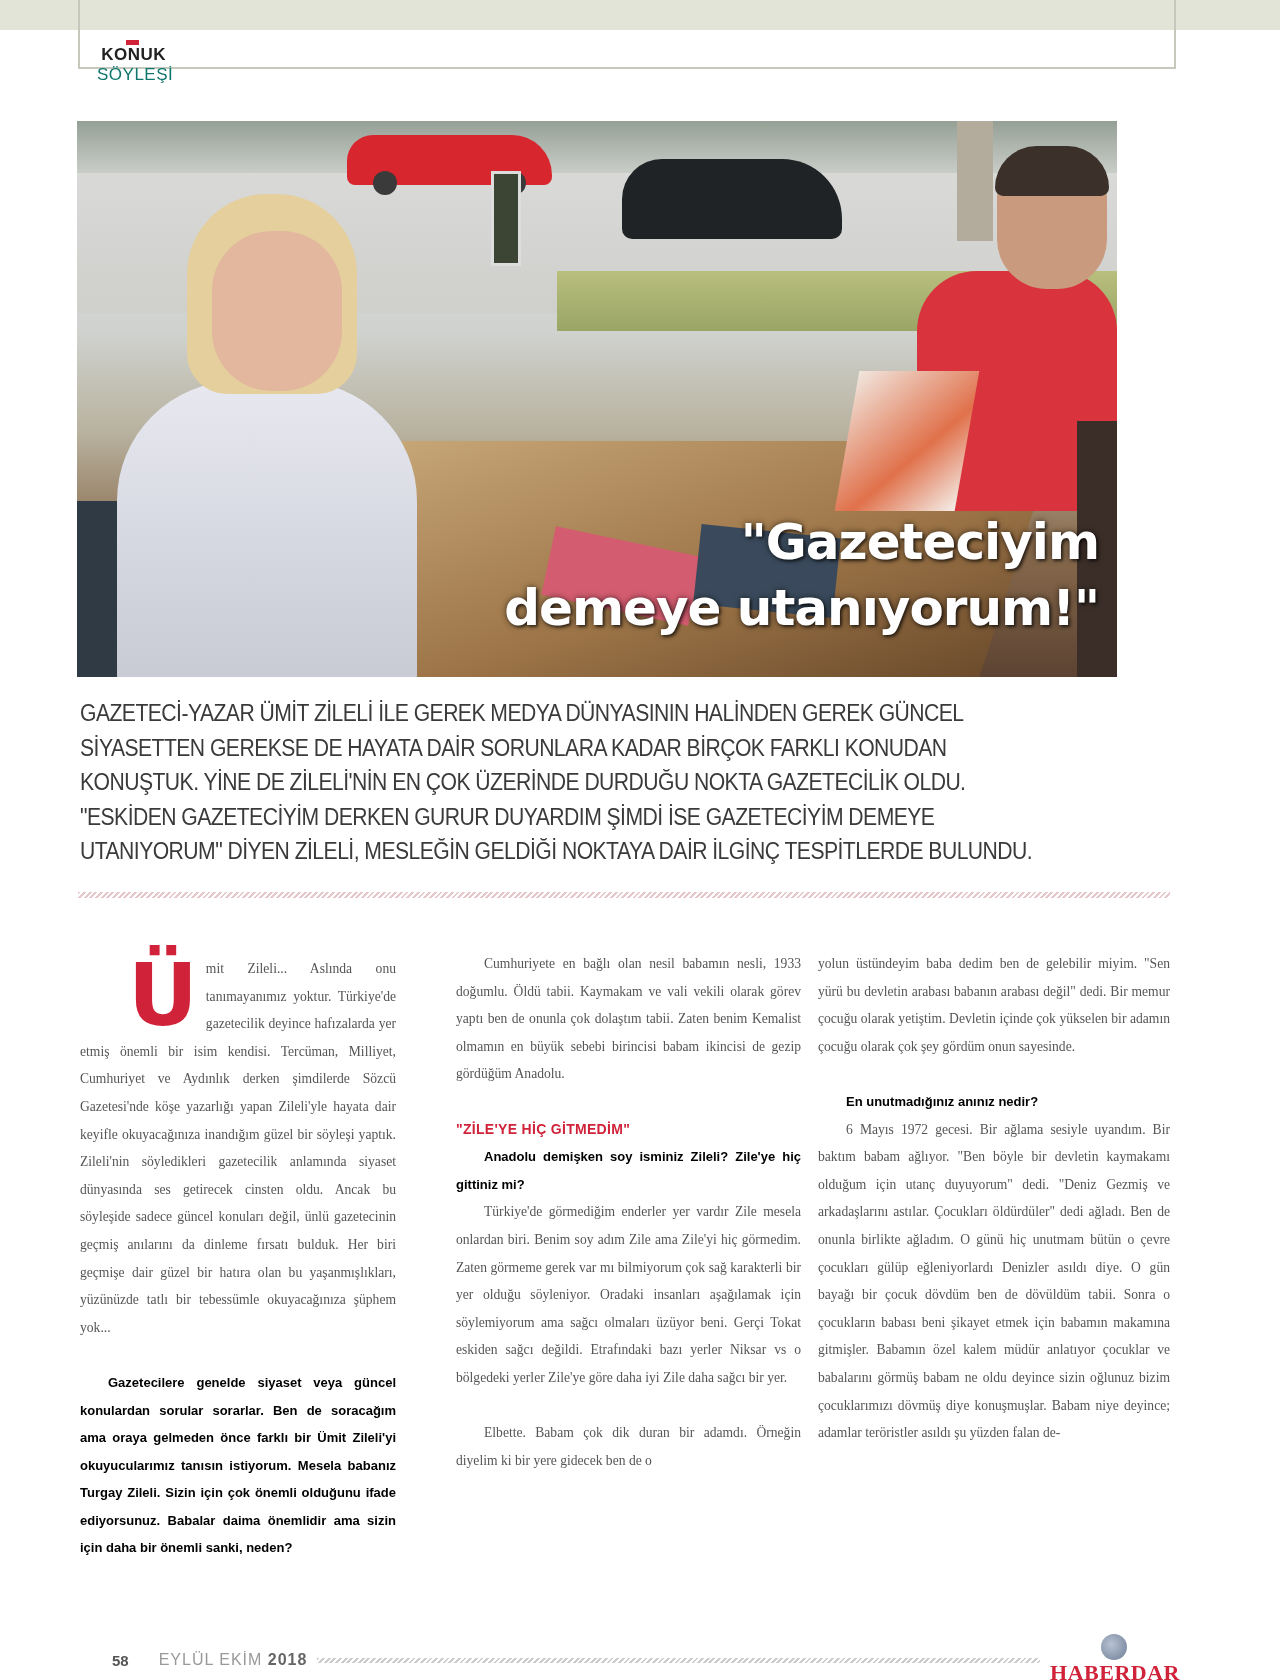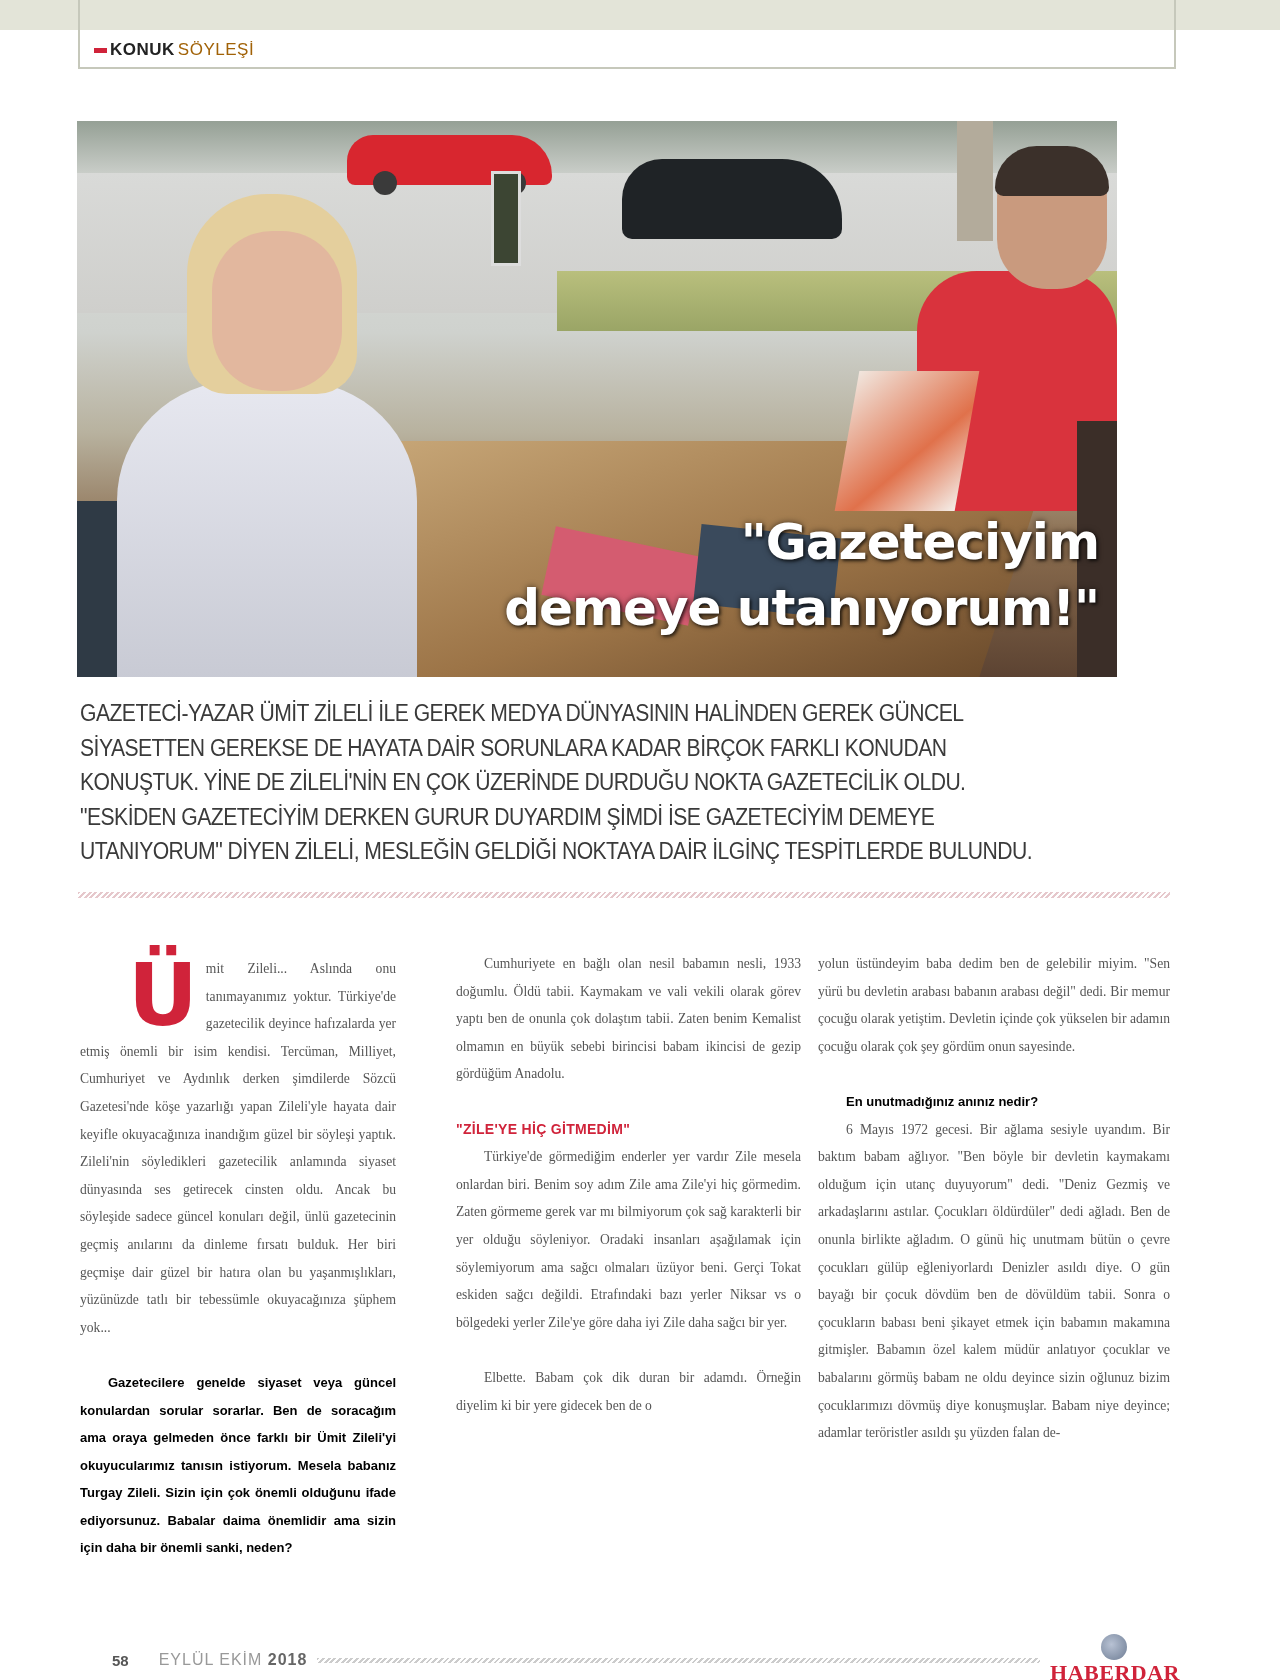--- a/index.html
+++ b/index.html
@@ -2,24 +2,24 @@
 <html><head>
 <meta charset="utf-8">
 <style>
   * { box-sizing: border-box; margin: 0; padding: 0; }
   html, body { width: 1280px; height: 1680px; background: #ffffff; overflow: hidden; }
   body { position: relative; font-family: "Liberation Sans", sans-serif; color: #333; }
 
   .top-band { position: absolute; left: 0; top: 0; width: 1280px; height: 30px; background: #e3e4d8; }
   .header-frame { position: absolute; left: 78px; top: 0; width: 1098px; height: 69px;
     border-left: 2px solid #c6c8bb; border-right: 2px solid #c6c8bb; border-bottom: 2px solid #c6c8bb; }
-  .section-label { position: absolute; left: 94px; top: 40px; display: flex; align-items: center; font-size: 17px; letter-spacing: 0.5px; }
+  .section-label { position: absolute; left: 94px; top: 40px; display: flex; align-items: center; font-size: 17px; letter-spacing: 0.5px; flex-direction: column; }
   .section-label .dash { width: 13px; height: 5px; background: #d0233a; margin-right: 3px; }
   .section-label .kind { font-weight: bold; color: #222; }
-  .section-label .sub { color: #a16207; margin-left: 3px; font-weight: normal; }
+  .section-label .sub { color: #0f766e; margin-left: 3px; font-weight: normal; }
 
   .hero { position: absolute; left: 77px; top: 121px; width: 1040px; height: 556px; overflow: hidden;
     background: linear-gradient(180deg, #c8cdcf 0%, #dadcd9 16%, #cfd2ce 38%, #b8b29f 56%, #8a6c4e 76%, #5c4332 100%); }
   .hero .street { position: absolute; left: 0; top: 0; width: 100%; height: 52px; background: linear-gradient(180deg,#95a095,#c9cdc8); }
   .hero .road { position: absolute; left: 0; top: 52px; width: 100%; height: 140px; background: linear-gradient(180deg,#d9dad8,#cfcfcc); }
   .hero .red-car { position: absolute; left: 270px; top: 14px; width: 205px; height: 50px; background: #d8262f; border-radius: 26px 40px 8px 8px; }
   .hero .red-car::before, .hero .red-car::after { content: ""; position: absolute; bottom: -10px; width: 24px; height: 24px; border-radius: 50%; background: #3a3a3a; }
   .hero .red-car::before { left: 26px; } .hero .red-car::after { right: 26px; }
   .hero .black-car { position: absolute; left: 545px; top: 38px; width: 220px; height: 80px; background: #1f2326; border-radius: 40px 60px 10px 10px; }
   .hero .hedge { position: absolute; left: 480px; top: 150px; width: 560px; height: 60px; background: linear-gradient(180deg,#b9bf7d,#9aa566); }
@@ -111,20 +111,21 @@
   <span class="dropcap">Ü</span>
   <p class="noindent">mit Zileli... Aslında onu tanımayanımız yoktur. Türkiye'de gazetecilik deyince hafızalarda yer etmiş önemli bir isim kendisi. Tercüman, Milliyet, Cumhuriyet ve Aydınlık derken şimdilerde Sözcü Gazetesi'nde köşe yazarlığı yapan Zileli'yle hayata dair keyifle okuyacağınıza inandığım güzel bir söyleşi yaptık. Zileli'nin söyledikleri gazetecilik anlamında siyaset dünyasında ses getirecek cinsten oldu. Ancak bu söyleşide sadece güncel konuları değil, ünlü gazetecinin geçmiş anılarını da dinleme fırsatı bulduk. Her biri geçmişe dair güzel bir hatıra olan bu yaşanmışlıkları, yüzünüzde tatlı bir tebessümle okuyacağınıza şüphem yok...</p>
   <div class="gap"></div>
   <p class="q">Gazetecilere genelde siyaset veya güncel konulardan sorular sorarlar. Ben de soracağım ama oraya gelmeden önce farklı bir Ümit Zileli'yi okuyucularımız tanısın istiyorum. Mesela babanız Turgay Zileli. Sizin için çok önemli olduğunu ifade ediyorsunuz. Babalar daima önemlidir ama sizin için daha bir önemli sanki, neden?</p>
 </div>
 
 <div class="col col2">
   <p>Cumhuriyete en bağlı olan nesil babamın nesli, 1933 doğumlu. Öldü tabii. Kaymakam ve vali vekili olarak görev yaptı ben de onunla çok dolaştım tabii. Zaten benim Kemalist olmamın en büyük sebebi birincisi babam ikincisi de gezip gördüğüm Anadolu.</p>
   <div class="gap"></div>
   <p class="subhead">"ZİLE'YE HİÇ GİTMEDİM"</p>
+  <p class="q">Anadolu demişken soy isminiz Zileli? Zile'ye hiç gittiniz mi?</p>
   <p>Türkiye'de görmediğim enderler yer vardır Zile mesela onlardan biri. Benim soy adım Zile ama Zile'yi hiç görmedim. Zaten görmeme gerek var mı bilmiyorum çok sağ karakterli bir yer olduğu söyleniyor. Oradaki insanları aşağılamak için söylemiyorum ama sağcı olmaları üzüyor beni. Gerçi Tokat eskiden sağcı değildi. Etrafındaki bazı yerler Niksar vs o bölgedeki yerler Zile'ye göre daha iyi Zile daha sağcı bir yer.</p>
   <div class="gap"></div>
   <p>Elbette. Babam çok dik duran bir adamdı. Örneğin diyelim ki bir yere gidecek ben de o</p>
 </div>
 
 <div class="col col3">
   <p class="noindent">yolun üstündeyim baba dedim ben de gelebilir miyim. "Sen yürü bu devletin arabası babanın arabası değil" dedi. Bir memur çocuğu olarak yetiştim. Devletin içinde çok yükselen bir adamın çocuğu olarak çok şey gördüm onun sayesinde.</p>
   <div class="gap"></div>
   <p class="q">En unutmadığınız anınız nedir?</p>
   <p>6 Mayıs 1972 gecesi. Bir ağlama sesiyle uyandım. Bir baktım babam ağlıyor. "Ben böyle bir devletin kaymakamı olduğum için utanç duyuyorum" dedi. "Deniz Gezmiş ve arkadaşlarını astılar. Çocukları öldürdüler" dedi ağladı. Ben de onunla birlikte ağladım. O günü hiç unutmam bütün o çevre çocukları gülüp eğleniyorlardı Denizler asıldı diye. O gün bayağı bir çocuk dövdüm ben de dövüldüm tabii. Sonra o çocukların babası beni şikayet etmek için babamın makamına gitmişler. Babamın özel kalem müdür anlatıyor çocuklar ve babalarını görmüş babam ne oldu deyince sizin oğlunuz bizim çocuklarımızı dövmüş diye konuşmuşlar. Babam niye deyince; adamlar teröristler asıldı şu yüzden falan de-</p>

